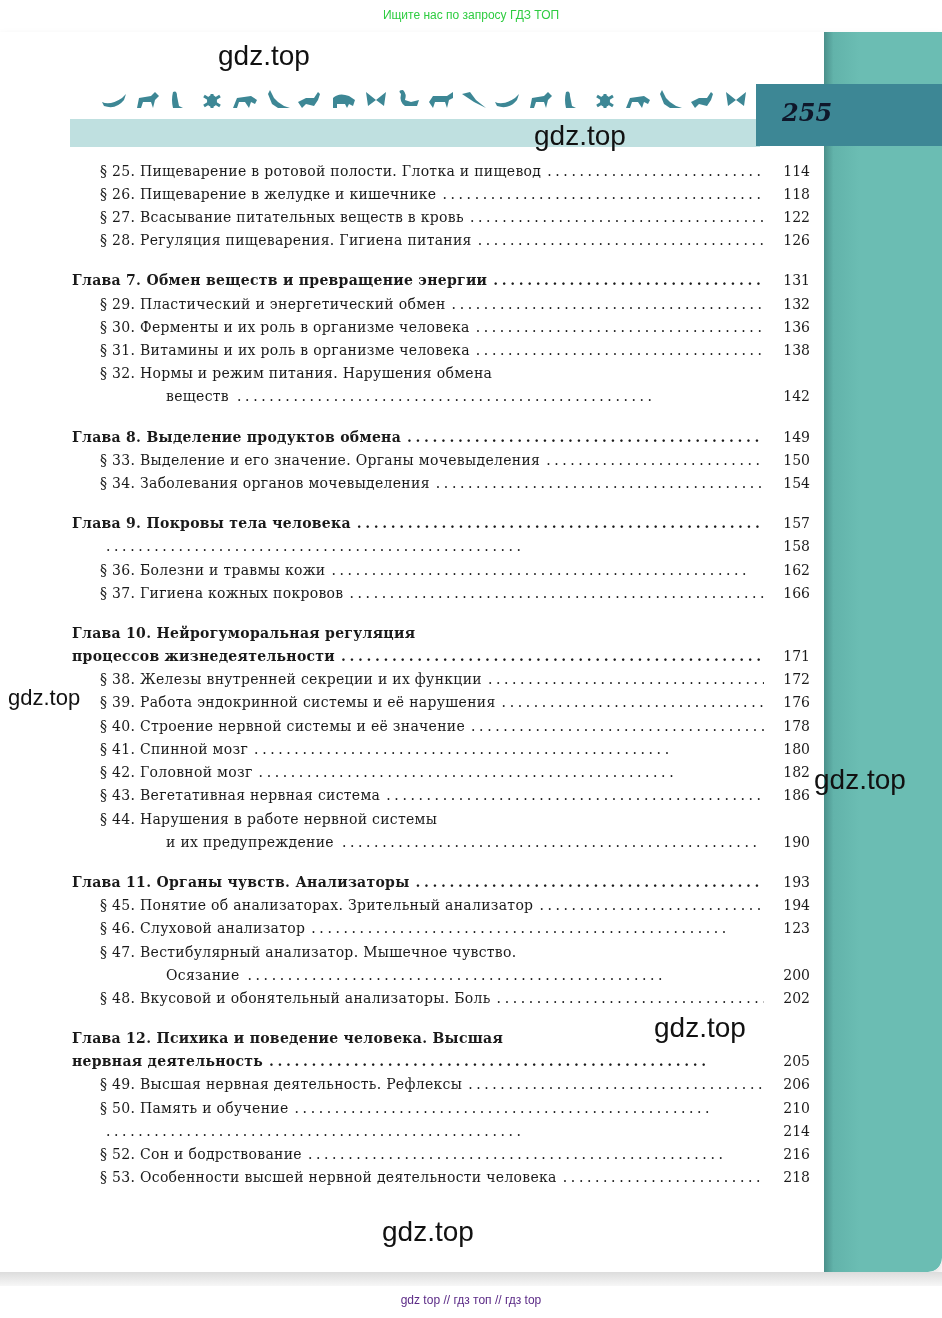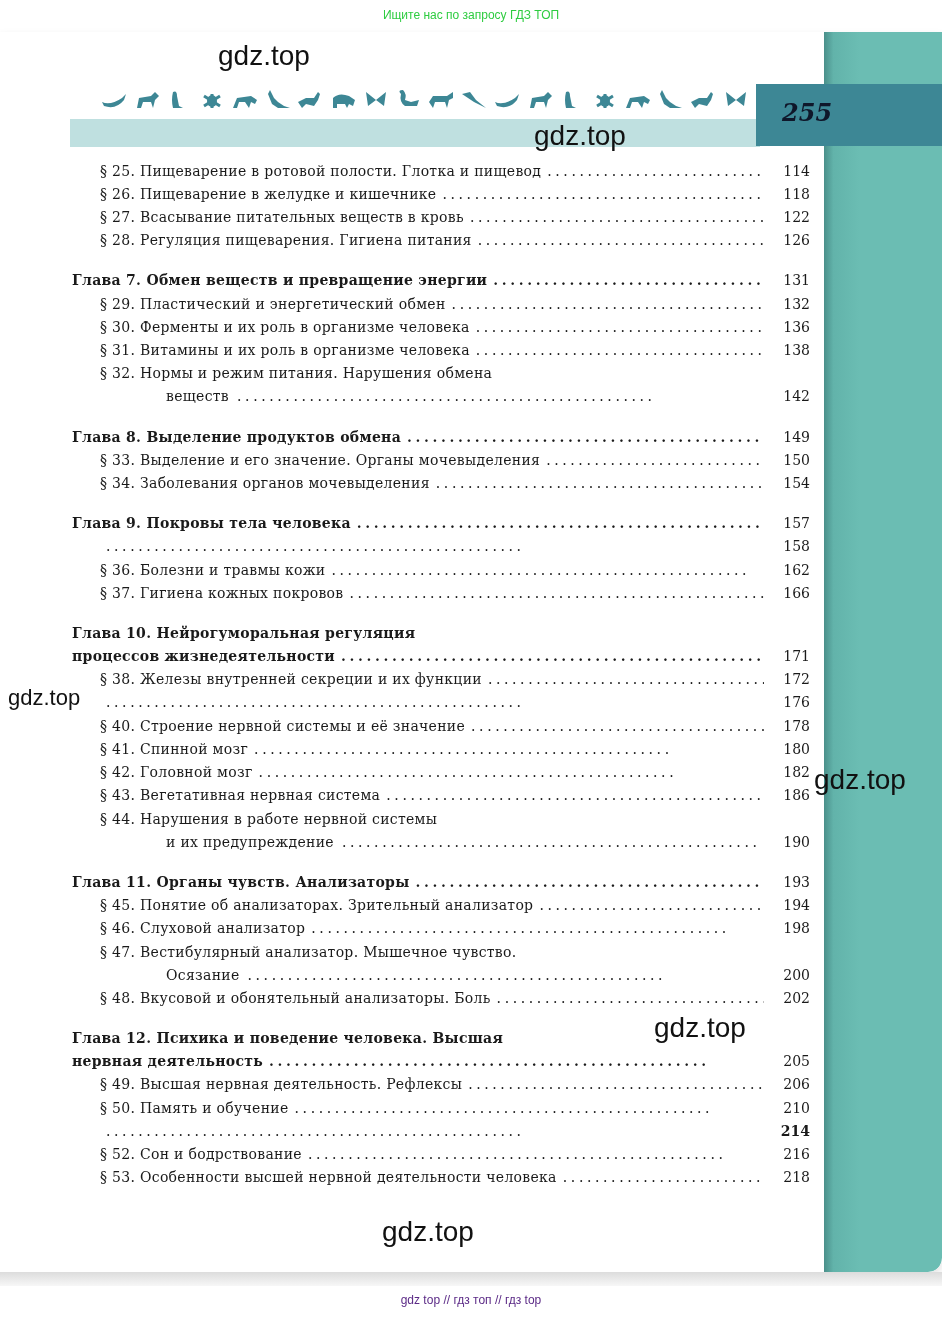--- a/index.html
+++ b/index.html
@@ -238,20 +238,21 @@
         <span class="txt" style="font-weight: bold;">процессов жизнедеятельности</span>
         <span class="dots">....................................................</span>
         <span class="pg" style="font-weight: normal;">171</span>
       </div>
       <div class="row" style="top: 636px; left: 100px; width: 710px;">
         <span class="txt">§ 38. Железы внутренней секреции и их функции</span>
         <span class="dots">....................................................</span>
         <span class="pg" style="font-weight: normal;">172</span>
       </div>
       <div class="row" style="top: 659px; left: 100px; width: 710px;">
+        <span class="txt">§ 39. Работа эндокринной системы и её нарушения</span>
         <span class="dots">....................................................</span>
         <span class="pg" style="font-weight: normal;">176</span>
       </div>
       <div class="row" style="top: 683px; left: 100px; width: 710px;">
         <span class="txt">§ 40. Строение нервной системы и её значение</span>
         <span class="dots">....................................................</span>
         <span class="pg" style="font-weight: normal;">178</span>
       </div>
       <div class="row" style="top: 706px; left: 100px; width: 710px;">
         <span class="txt">§ 41. Спинной мозг</span>
@@ -282,21 +283,21 @@
         <span class="pg" style="font-weight: normal;">193</span>
       </div>
       <div class="row" style="top: 862px; left: 100px; width: 710px;">
         <span class="txt">§ 45. Понятие об анализаторах. Зрительный анализатор</span>
         <span class="dots">....................................................</span>
         <span class="pg" style="font-weight: normal;">194</span>
       </div>
       <div class="row" style="top: 885px; left: 100px; width: 710px;">
         <span class="txt">§ 46. Слуховой анализатор</span>
         <span class="dots">....................................................</span>
-        <span class="pg" style="font-weight: normal;">198</span>
+        <span class="pg" style="font-weight: normal;">123</span>
       </div>
       <div class="row" style="top: 909px; left: 100px; width: 710px;">
         <span class="txt">§ 47. Вестибулярный анализатор. Мышечное чувство.</span>
       </div>
       <div class="row cont" style="top: 932px; left: 166px; width: 644px;">
         <span class="txt">Осязание</span>
         <span class="dots">....................................................</span>
         <span class="pg" style="font-weight: normal;">200</span>
       </div>
       <div class="row" style="top: 955px; left: 100px; width: 710px;">
@@ -317,21 +318,21 @@
         <span class="dots">....................................................</span>
         <span class="pg" style="font-weight: normal;">206</span>
       </div>
       <div class="row" style="top: 1065px; left: 100px; width: 710px;">
         <span class="txt">§ 50. Память и обучение</span>
         <span class="dots">....................................................</span>
         <span class="pg" style="font-weight: normal;">210</span>
       </div>
       <div class="row" style="top: 1088px; left: 100px; width: 710px;">
         <span class="dots">....................................................</span>
-        <span class="pg" style="font-weight: bold;">214</span>
+        <span class="pg" style="font-weight: normal;">214</span>
       </div>
       <div class="row" style="top: 1111px; left: 100px; width: 710px;">
         <span class="txt">§ 52. Сон и бодрствование</span>
         <span class="dots">....................................................</span>
         <span class="pg" style="font-weight: normal;">216</span>
       </div>
       <div class="row" style="top: 1134px; left: 100px; width: 710px;">
         <span class="txt">§ 53. Особенности высшей нервной деятельности человека</span>
         <span class="dots">....................................................</span>
         <span class="pg" style="font-weight: normal;">218</span>

